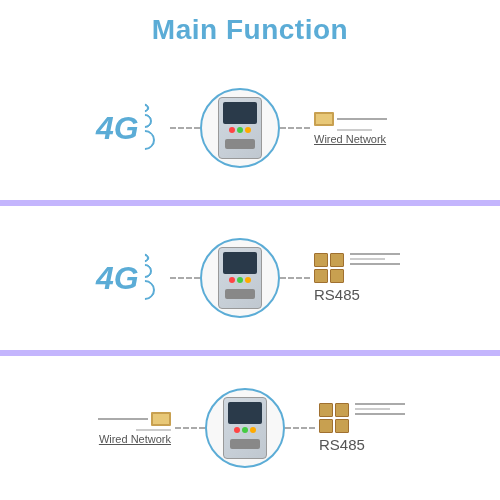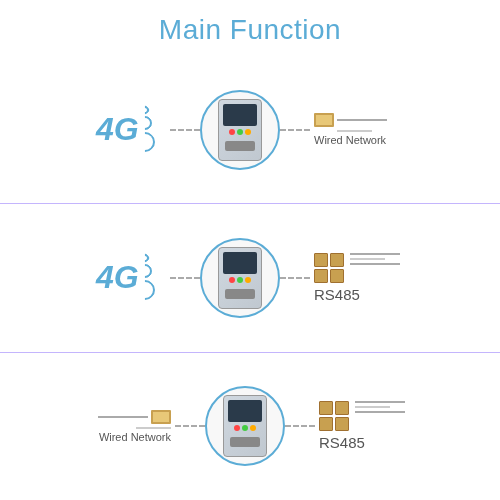--- a/index.html
+++ b/index.html
@@ -10,40 +10,40 @@
       font-family: Arial, sans-serif;
       overflow: hidden;
       display: flex;
       flex-direction: column;
       align-items: center;
     }
 
     .main-title {
       font-size: 28px;
       color: #5bacd6;
-      font-weight: 400;
+      font-weight: 700;
       margin-top: 14px;
       margin-bottom: 10px;
       letter-spacing: 0.5px;
     }
 
     .rows-container {
       display: flex;
       flex-direction: column;
       width: 100%;
       flex: 1;
     }
 
     .function-row {
       display: flex;
       align-items: center;
       justify-content: center;
       flex: 1;
       padding: 0 10px;
-      border-bottom: 1px solid #c4b5fd;
+      border-bottom: 6px solid #c4b5fd;
       position: relative;
     }
     .function-row:last-child {
       border-bottom: none;
     }
 
     
     .icon-4g {
       font-size: 30px;
       font-weight: bold;
@@ -168,20 +168,21 @@
     }
     .wired-line-short {
       width: 35px;
       height: 2px;
       background: #cccccc;
     }
     .wired-label {
       font-size: 11px;
       color: #555;
       margin-top: 2px;
+      text-decoration: underline;
     }
 
     
     .rs485-icon {
       display: flex;
       flex-direction: column;
       gap: 3px;
     }
     .rs485-grid {
       display: grid;

